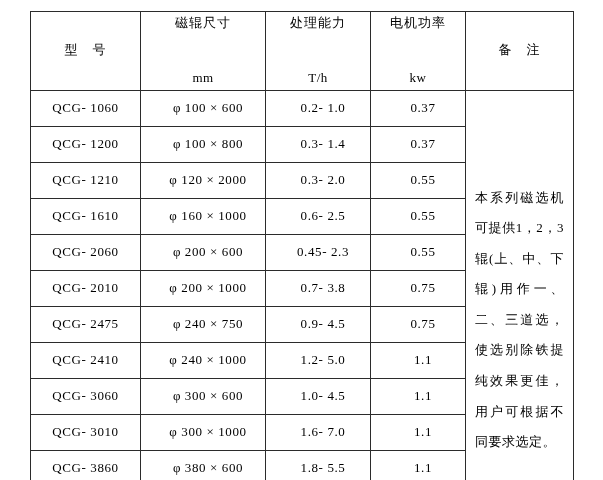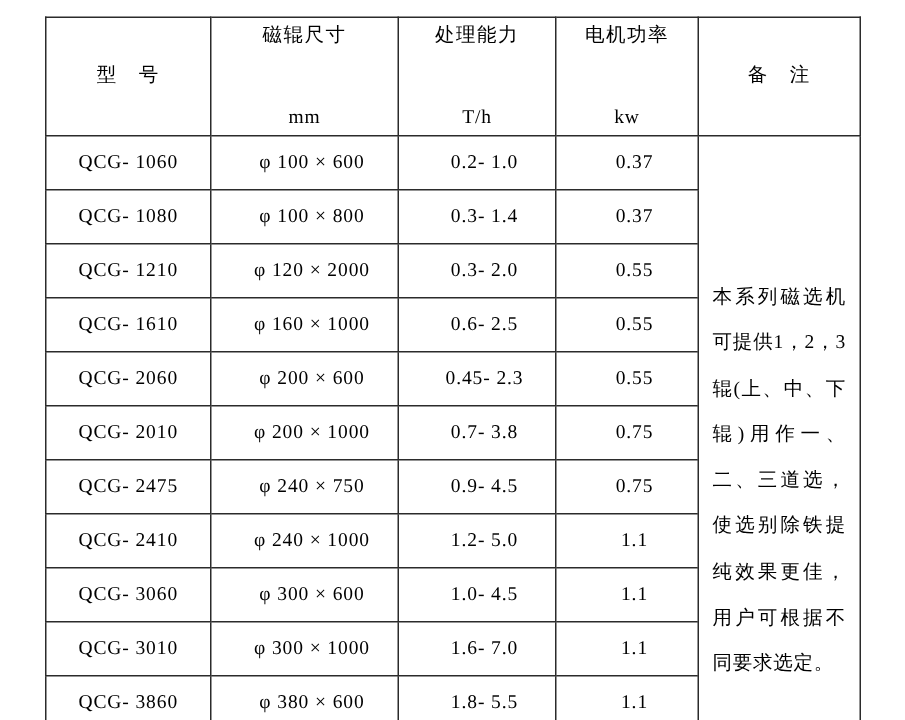--- a/index.html
+++ b/index.html
@@ -125,21 +125,21 @@
       <tr>
         <td class="model">QCG- 1060</td>
         <td class="size">φ 100 × 600</td>
         <td class="cap">0.2- 1.0</td>
         <td class="pow">0.37</td>
         <td class="remark" rowspan="12">
           <div class="remark-inner">本系列磁选机可提供1，2，3辊(上、中、下辊)用作一、二、三道选，使选别除铁提纯效果更佳，用户可根据不同要求选定。</div>
         </td>
       </tr>
       <tr>
-        <td class="model">QCG- 1080</td>
+        <td class="model">QCG- 1200</td>
         <td class="size">φ 100 × 800</td>
         <td class="cap">0.3- 1.4</td>
         <td class="pow">0.37</td>
       </tr>
       <tr>
         <td class="model">QCG- 1210</td>
         <td class="size">φ 120 × 2000</td>
         <td class="cap">0.3- 2.0</td>
         <td class="pow">0.55</td>
       </tr>

